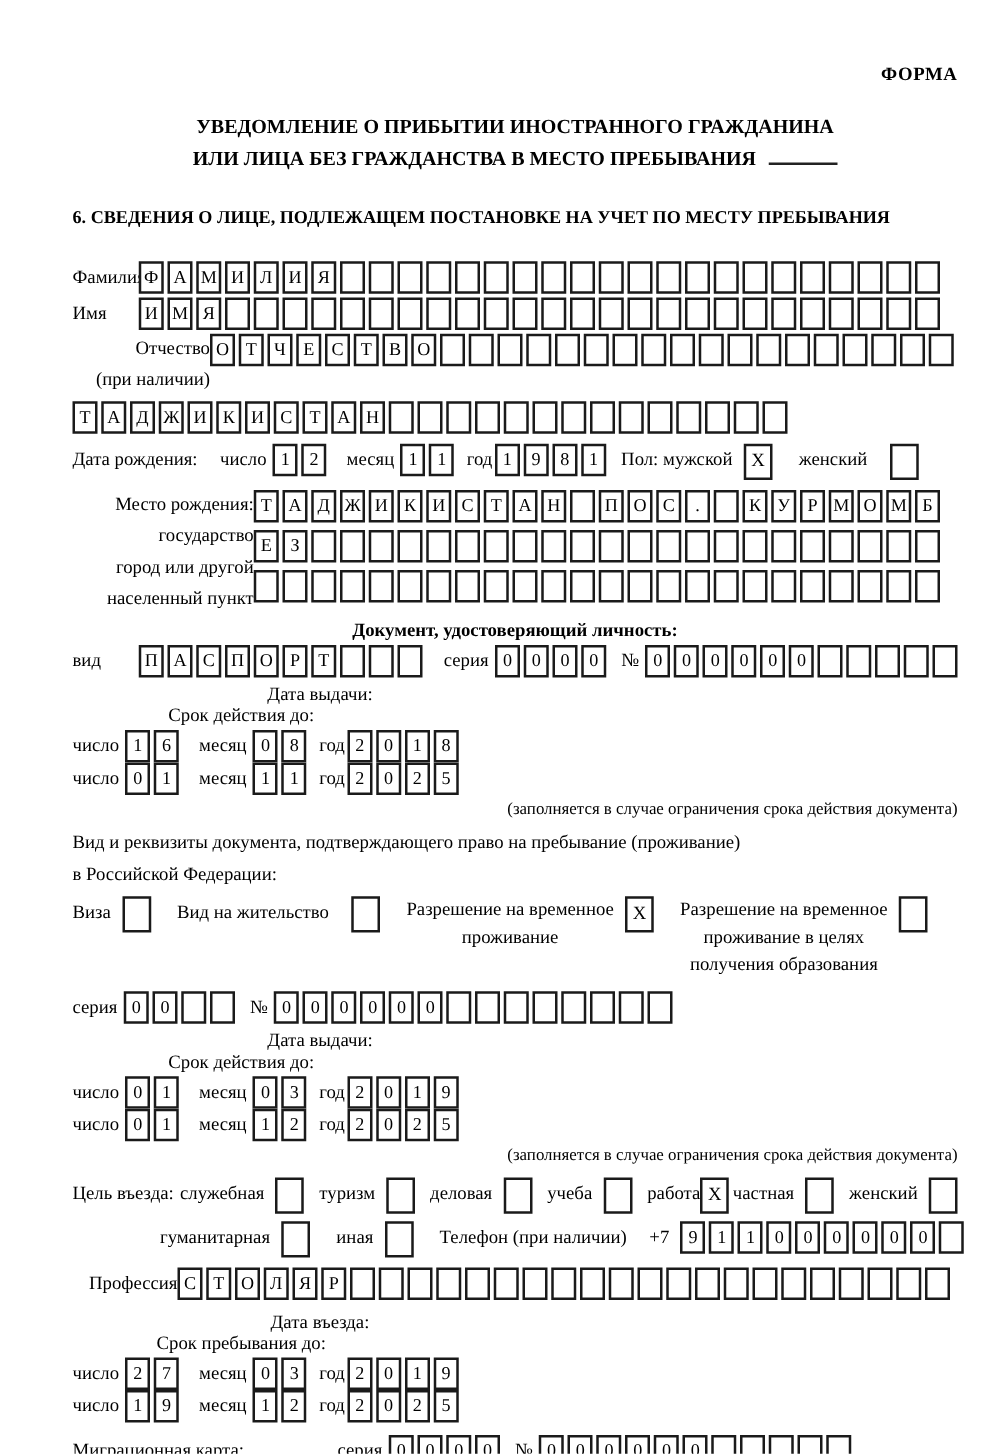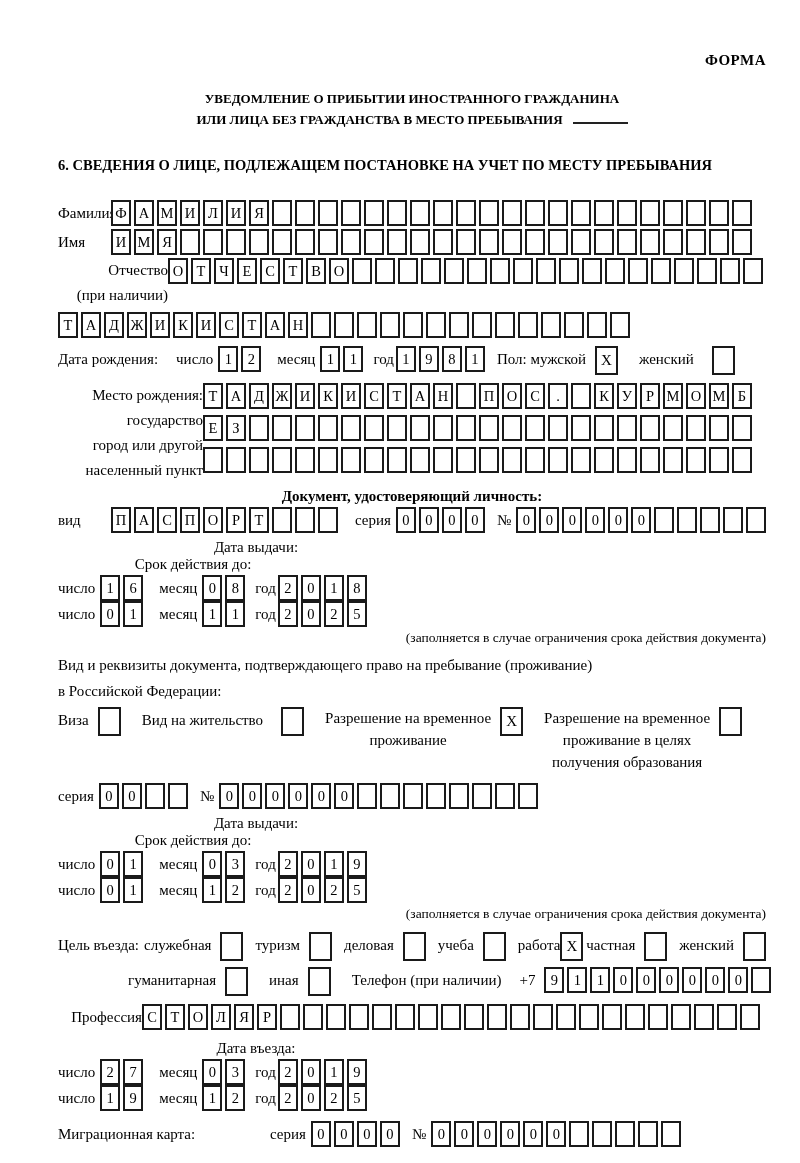--- a/index.html
+++ b/index.html
@@ -6,21 +6,21 @@
   html,body { background:#ffffff; }
   body {
     width:800px; height:1163px; overflow:hidden;
     font-family:"Liberation Serif", serif; color:#000;
   }
   .page { padding:36px 34px 10px 58px; width:800px; }
 
   .hdr { margin-left:557px; font-size:14px; line-height:1.38; }
   .forma { text-align:right; font-weight:bold; font-size:15px; margin-top:16px; letter-spacing:.5px; }
 
-  .title { text-align:center; font-weight:bold; font-size:13px; line-height:1.6; margin-top:20px; }
+  .title { text-align:center; font-weight:bold; font-size:16px; line-height:1.6; margin-top:20px; }
   .uline { display:inline-block; width:55px; border-bottom:2px solid #222; margin-left:10px; vertical-align:baseline; }
 
   .sec1 { font-weight:bold; font-size:14.5px; margin-top:26px; }
 
   .row { display:flex; align-items:flex-start; white-space:nowrap; }
   .lbl { font-size:15px; line-height:26px; flex:none; }
   .lblblock { font-size:15px; line-height:25px; flex:none;text-align:right; }
 
   .boxes { flex:none; font-weight:normal; }
   .cb {
@@ -238,20 +238,21 @@
     <span class="boxes gB"><span class="cb">9</span><span class="cb">1</span><span class="cb">1</span><span class="cb">0</span><span class="cb">0</span><span class="cb">0</span><span class="cb">0</span><span class="cb">0</span><span class="cb">0</span><span class="cb"></span></span>
   </div>
 
   <div class="row mt8">
     <span class="lbl w6">Профессия</span>
     <span class="boxes"><span class="cb">С</span><span class="cb">Т</span><span class="cb">О</span><span class="cb">Л</span><span class="cb">Я</span><span class="cb">Р</span><span class="cb"></span><span class="cb"></span><span class="cb"></span><span class="cb"></span><span class="cb"></span><span class="cb"></span><span class="cb"></span><span class="cb"></span><span class="cb"></span><span class="cb"></span><span class="cb"></span><span class="cb"></span><span class="cb"></span><span class="cb"></span><span class="cb"></span><span class="cb"></span><span class="cb"></span><span class="cb"></span><span class="cb"></span><span class="cb"></span><span class="cb"></span></span>
   </div>
 
   <div class="dcols mt10">
     <div class="dh1">Дата въезда:</div>
+    <div class="dh2">Срок пребывания до:</div>
   </div>
   <div class="dcols mt2">
     <div class="dc1">
       <span class="lbl glab">число</span>
       <span class="boxes"><span class="cb">2</span><span class="cb">7</span></span>
       <span class="lbl gsep">месяц</span>
       <span class="boxes"><span class="cb">0</span><span class="cb">3</span></span>
       <span class="lbl gyr">год</span>
       <span class="boxes"><span class="cb">2</span><span class="cb">0</span><span class="cb">1</span><span class="cb">9</span></span>
     </div>

